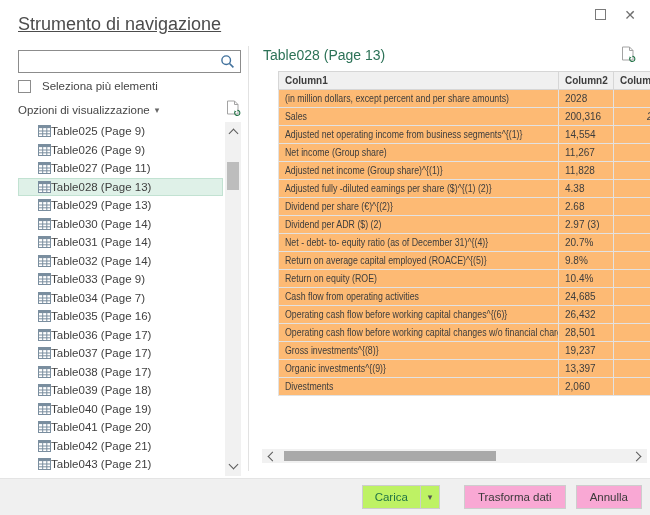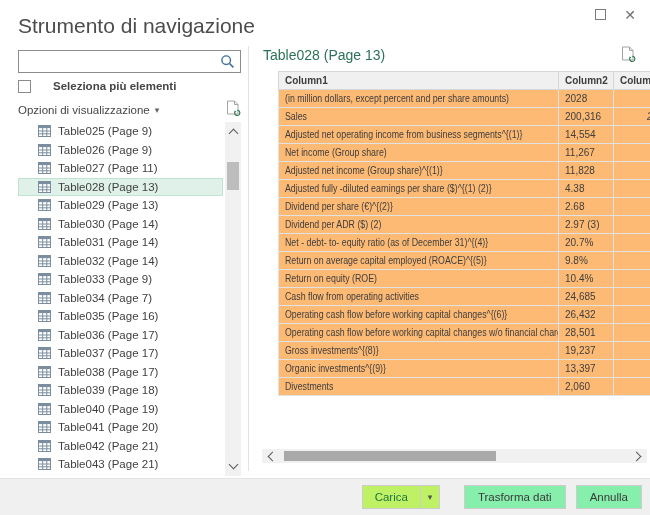--- a/index.html
+++ b/index.html
@@ -6,36 +6,36 @@
   body{
     width:650px;height:515px;position:relative;overflow:hidden;
     background:#ffffff;color:#444;
     font-family:"Liberation Sans",sans-serif;
   }
   
   .win-controls{position:absolute;top:6px;right:14px;display:flex;gap:18px;align-items:center;}
   .maximize-box{width:9px;height:9px;border:1px solid #7a7a7a;display:inline-block;background:#fff;}
   .close-x{font-size:14px;color:#6f6f6f;line-height:1;cursor:default;}
   
-  .dialog-title{position:absolute;left:18px;top:14px;font-size:21px;color:#4c4c4c;}
+  .dialog-title{position:absolute;left:18px;top:14px;font-size:18px;color:#4c4c4c;text-decoration:underline;}
   
   .left-panel{position:absolute;left:18px;top:50px;width:223px;}
   .search-box{position:relative;height:23px;border:1px solid #8c8c8c;background:#fff;box-sizing:border-box;}
   .search-input{width:100%;height:100%;border:none;outline:none;padding:0 26px 0 6px;
     font-family:"Liberation Sans",sans-serif;font-size:12px;box-sizing:border-box;background:transparent;}
   .search-icon{position:absolute;right:5px;top:3px;}
-  .checkbox-row{margin-top:6px;display:flex;align-items:center;gap:22px;font-size:11.5px;color:#454545;height:14px;font-weight:bold;}
+  .checkbox-row{margin-top:6px;display:flex;align-items:center;gap:11px;font-size:11.5px;color:#454545;height:14px;}
   .checkbox{width:11px;height:11px;border:1px solid #8c8c8c;background:#fff;flex:0 0 auto;}
   .options-row{margin-top:8px;display:flex;align-items:center;font-size:11.5px;color:#454545;height:17px;}
   .caret{margin-left:5px;font-size:9px;color:#666;}
   .options-row .doc-refresh{margin-left:auto;}
   
   .nav-list{position:relative;margin-top:4px;height:354px;}
   .nav-items{margin-right:18px;}
-  .nav-item{height:18.5px;display:flex;align-items:center;gap:7px;padding-left:19px;
+  .nav-item{height:18.5px;display:flex;align-items:center;padding-left:19px;
     font-size:11.5px;color:#3f3f3f;box-sizing:border-box;border:1px solid transparent;white-space:nowrap;}
   .nav-item.selected{background:#dff1e8;border-color:#c2e2d2;}
   .tbl-icon{display:inline-flex;flex:0 0 auto;}
   .nav-scrollbar{position:absolute;right:0;top:0;bottom:0;width:16px;background:#f1f1f1;}
   .nav-scrollbar .arrow{position:absolute;left:0;width:16px;height:16px;display:flex;align-items:center;justify-content:center;}
   .nav-scrollbar .arrow.top{top:2px;} .nav-scrollbar .arrow.bottom{bottom:2px;}
   .v-thumb{position:absolute;left:2px;right:2px;top:40px;height:28px;background:#bdbdbd;}
   
   .chev{display:inline-block;width:6px;height:6px;border-left:1.6px solid #5a5a5a;border-bottom:1.6px solid #5a5a5a;}
   .chev.up{transform:rotate(135deg);margin-top:3px;}
@@ -55,21 +55,21 @@
   td.c1 span{display:inline-block;transform:scaleX(0.88);transform-origin:0 50%;white-space:nowrap;}
   td.c3{text-align:right;font-style:italic;color:#474747;}
   
   .h-scrollbar{position:absolute;left:262px;right:3px;top:449px;height:14px;background:#f1f1f1;}
   .h-scrollbar .arrow{position:absolute;top:0;width:18px;height:14px;display:flex;align-items:center;justify-content:center;}
   .h-scrollbar .arrow.lft{left:0;} .h-scrollbar .arrow.rgt{right:0;}
   .h-thumb{position:absolute;left:22px;width:212px;top:2px;bottom:2px;background:#a9a9a9;}
   
   .footer{position:absolute;left:0;right:0;bottom:0;height:37px;background:#f0f0f0;border-top:1px solid #e4e4e4;
     display:flex;align-items:center;justify-content:flex-end;padding-right:8px;gap:10px;box-sizing:border-box;}
-  .btn{background:#86efac;border:1px solid #cdcdcd;font-family:"Liberation Sans",sans-serif;
+  .btn{background:#f9a8d4;border:1px solid #cdcdcd;font-family:"Liberation Sans",sans-serif;
     font-size:11.5px;color:#3a3a3a;padding:0 13px;height:24px;display:flex;align-items:center;cursor:default;}
   .split{display:flex;height:24px;border:1px solid #cdcdcd;background:#bef264;box-sizing:border-box;margin-right:14px;}
   .split-main{padding:0 12px;display:flex;align-items:center;color:#217346;font-size:11.5px;}
   .split-caret{width:18px;border-left:1px solid #cdcdcd;display:flex;align-items:center;justify-content:center;color:#555;font-size:9px;}
 </style>
 </head>
 <body>
 
 <div class="win-controls">
   <span><span class="maximize-box"></span></span>

